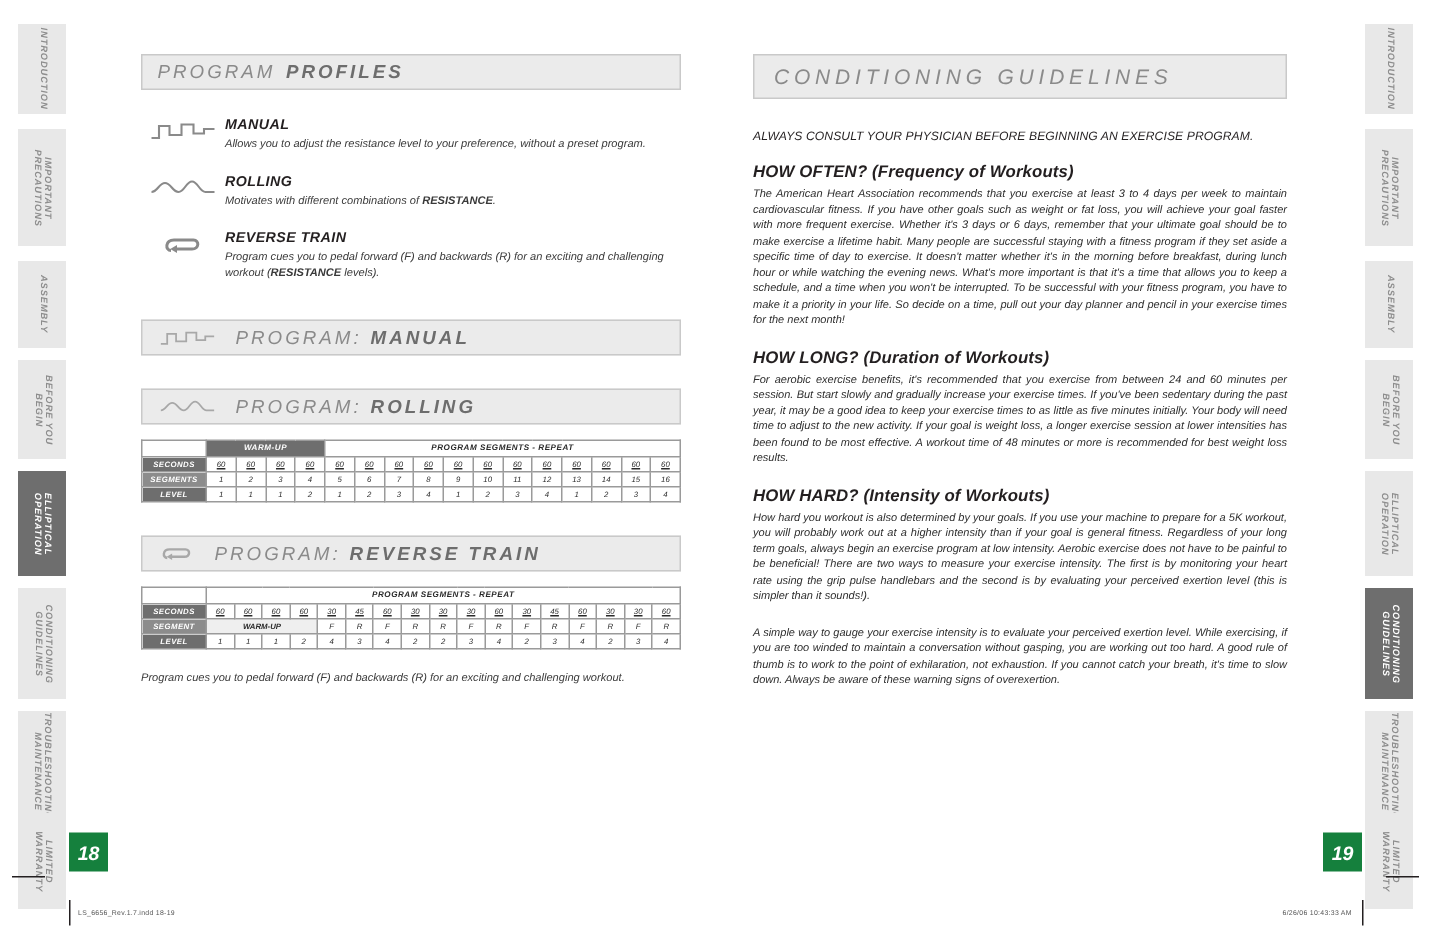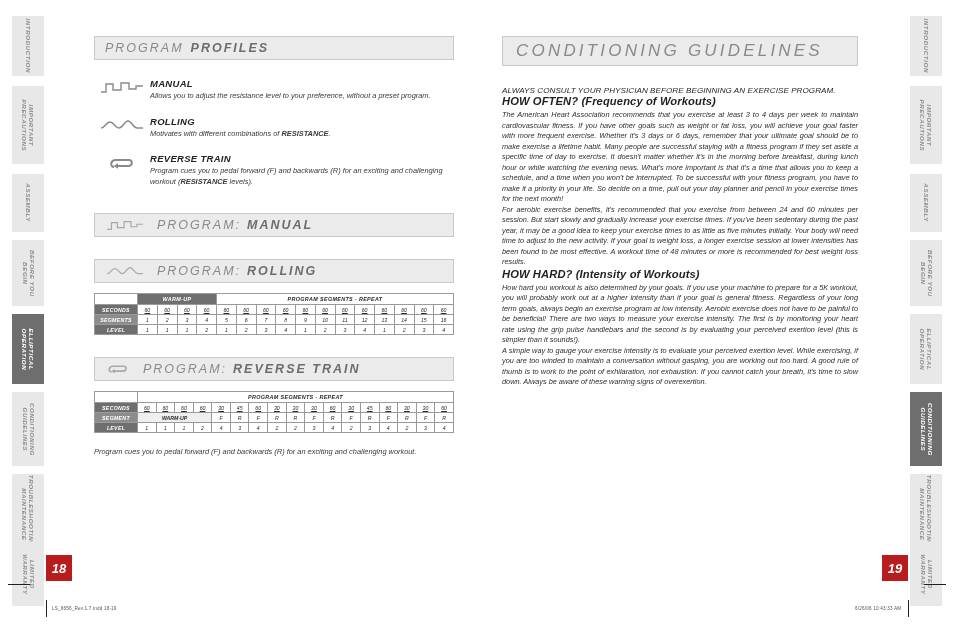--- a/index.html
+++ b/index.html
@@ -45,21 +45,21 @@
     font-weight: bold;
     font-style: italic;
     text-align: center;
     line-height: 7.4px;
   }
 
   
   .pagenum {
     position: absolute;
     width: 26px; height: 26px;
-    background: #b91c1c;
+    background: #15803d;
     color: #ffffff;
     font-size: 13px;
     font-weight: bold;
     font-style: italic;
     display: flex;
     align-items: center;
     justify-content: center;
   }
   #pagenum-left  { left: 46px;  top: 555px; }
   #pagenum-right { left: 882px; top: 555px; }
@@ -75,21 +75,21 @@
     height: 24px;
     display: flex;
     align-items: center;
     padding-left: 10px;
     box-sizing: border-box;
     color: #8a8a8a;
     font-style: italic;
     letter-spacing: 2px;
     font-size: 12.5px;
   }
-  .banner.big { height: 30px; font-size: 17px; letter-spacing: 3.2px; padding-left: 13px; }
+  .banner.big { height: 30px; font-size: 14px; letter-spacing: 3.2px; padding-left: 13px; }
   .banner b { color: #6d6d6d; letter-spacing: 2px; font-weight: bold; font-style: italic; }
   .banner .lbl { font-weight: normal; text-align: right; }
 
   .banner .prof-icon { margin-right: 12px; display: flex; align-items: center; }
 
   
   .prof-list { margin-top: 18px; }
   .prof-row { display: flex; margin-bottom: 14px; }
   .prof-icon-cell {
     width: 56px;
@@ -181,21 +181,21 @@
 
   
   .always {
     font-size: 8.1px;
     font-weight: normal;
     font-style: italic;
     color: #231f20;
     letter-spacing: 0.05px;
     margin-top: 20px;
   }
-  .sect { }
+  .sect { margin-top: 14px; }
   .sect-h {
     font-size: 11.2px;
     font-weight: bold;
     font-style: italic;
     color: #231f20;
     margin-bottom: 3px;
     letter-spacing: 0.1px;
   }
   .sect-p {
     font-size: 7.35px;
@@ -513,20 +513,21 @@
     </div>
 
     <div class="always">ALWAYS CONSULT YOUR PHYSICIAN BEFORE BEGINNING AN EXERCISE PROGRAM.</div>
 
     <div id="right-sections">
         <div class="sect">
           <div class="sect-h">HOW OFTEN? (Frequency of Workouts)</div>
           <div class="sect-p">The American Heart Association recommends that you exercise at least 3 to 4 days per week to maintain cardiovascular fitness. If you have other goals such as weight or fat loss, you will achieve your goal faster with more frequent exercise. Whether it's 3 days or 6 days, remember that your ultimate goal should be to make exercise a lifetime habit. Many people are successful staying with a fitness program if they set aside a specific time of day to exercise. It doesn't matter whether it's in the morning before breakfast, during lunch hour or while watching the evening news. What's more important is that it's a time that allows you to keep a schedule, and a time when you won't be interrupted. To be successful with your fitness program, you have to make it a priority in your life. So decide on a time, pull out your day planner and pencil in your exercise times for the next month!</div>
         </div>
         <div class="sect">
+          <div class="sect-h">HOW LONG? (Duration of Workouts)</div>
           <div class="sect-p">For aerobic exercise benefits, it's recommended that you exercise from between 24 and 60 minutes per session. But start slowly and gradually increase your exercise times. If you've been sedentary during the past year, it may be a good idea to keep your exercise times to as little as five minutes initially. Your body will need time to adjust to the new activity. If your goal is weight loss, a longer exercise session at lower intensities has been found to be most effective. A workout time of 48 minutes or more is recommended for best weight loss results.</div>
         </div>
         <div class="sect">
           <div class="sect-h">HOW HARD? (Intensity of Workouts)</div>
           <div class="sect-p">How hard you workout is also determined by your goals. If you use your machine to prepare for a 5K workout, you will probably work out at a higher intensity than if your goal is general fitness. Regardless of your long term goals, always begin an exercise program at low intensity. Aerobic exercise does not have to be painful to be beneficial! There are two ways to measure your exercise intensity. The first is by monitoring your heart rate using the grip pulse handlebars and the second is by evaluating your perceived exertion level (this is simpler than it sounds!).</div>
         </div>
         <div class="sect">
           <div class="sect-p">A simple way to gauge your exercise intensity is to evaluate your perceived exertion level. While exercising, if you are too winded to maintain a conversation without gasping, you are working out too hard. A good rule of thumb is to work to the point of exhilaration, not exhaustion. If you cannot catch your breath, it's time to slow down. Always be aware of these warning signs of overexertion.</div>
         </div>
       </div>

